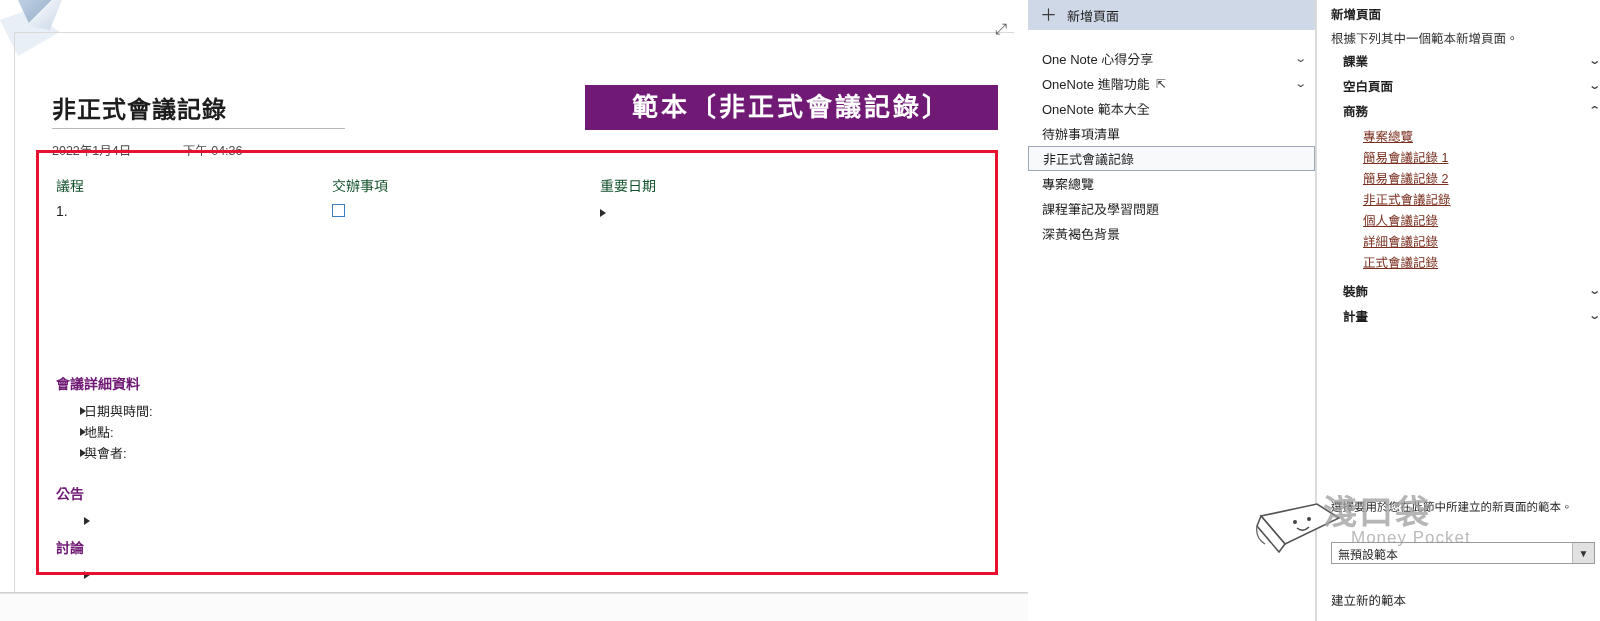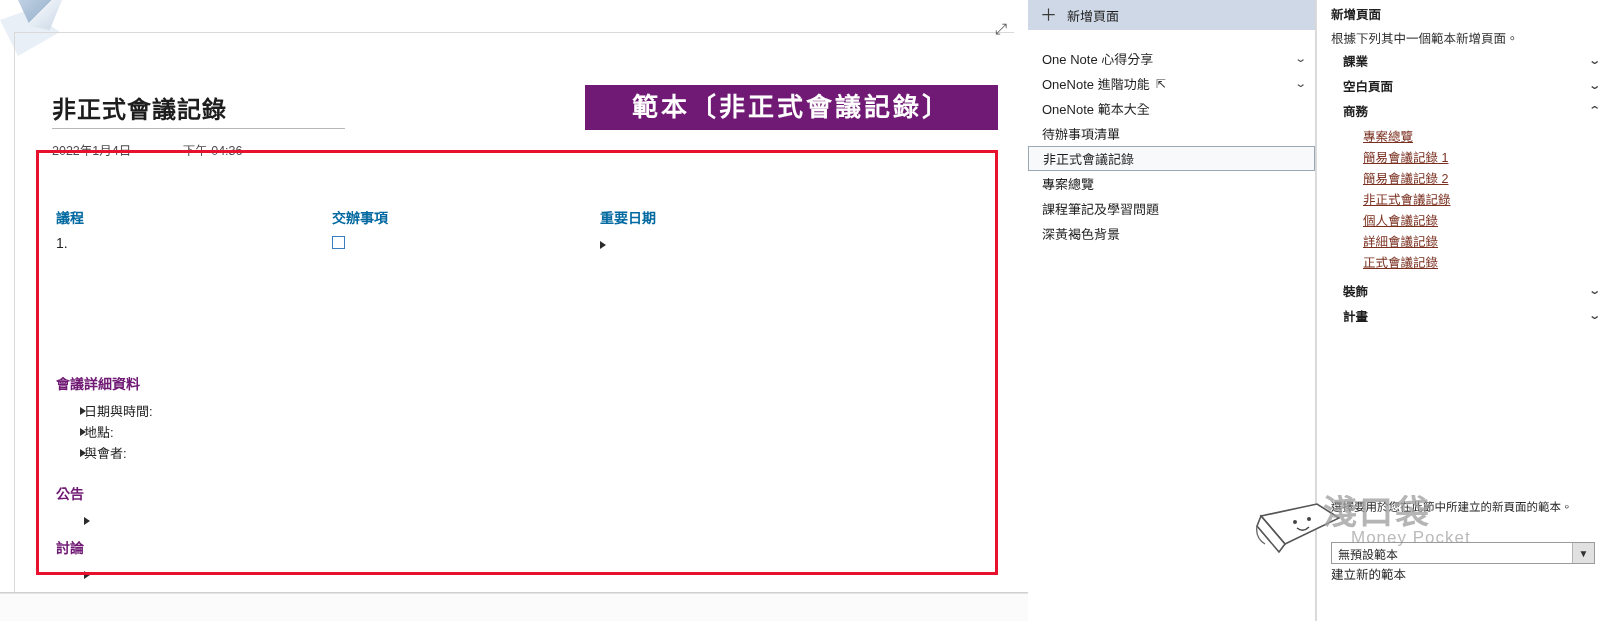--- a/index.html
+++ b/index.html
@@ -115,24 +115,23 @@
     font-weight: bold;
     letter-spacing: 3px;
     text-align: center;
     line-height: 45px;
   }
 
   
   .col { position: absolute; }
   .col-head {
     font-size: 14px;
-    font-weight: bold;
-    color: #0369a1;
+    font-weight: normal;
+    color: #14532d;
     margin-bottom: 8px;
-    margin-top: 32px;
   }
   .col-agenda { left: 56px; top: 175px; }
   .col-tasks  { left: 332px; top: 175px; }
   .col-dates  { left: 600px; top: 175px; }
 
   .agenda-num { font-size: 14px; color: #1f1f1f; }
   .check-box {
     width: 13px; height: 13px;
     border: 1.5px solid #3a7ebf;
     background: #ffffff;
@@ -292,21 +291,21 @@
   .rp-select .arrow {
     margin-left: auto;
     width: 22px; height: 20px;
     background: #e1e1e1;
     border-left: 1px solid #b5b5b5;
     display: flex; align-items: center; justify-content: center;
     font-size: 10px; color: #333;
   }
   .rp-newtpl {
     position: absolute;
-    left: 14px; top: 564px;
+    left: 14px; top: 590px;
     font-size: 12.5px;
     color: #1f1f1f;
     cursor: pointer;
   }
 
   
   .watermark {
     position: absolute;
     left: 1255px; top: 480px;
     width: 310px; height: 110px;

